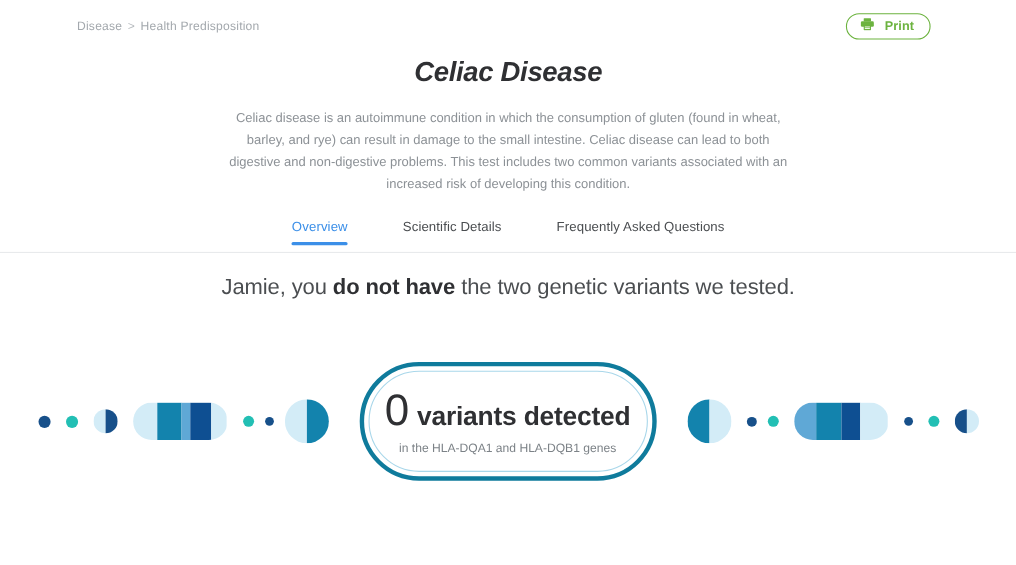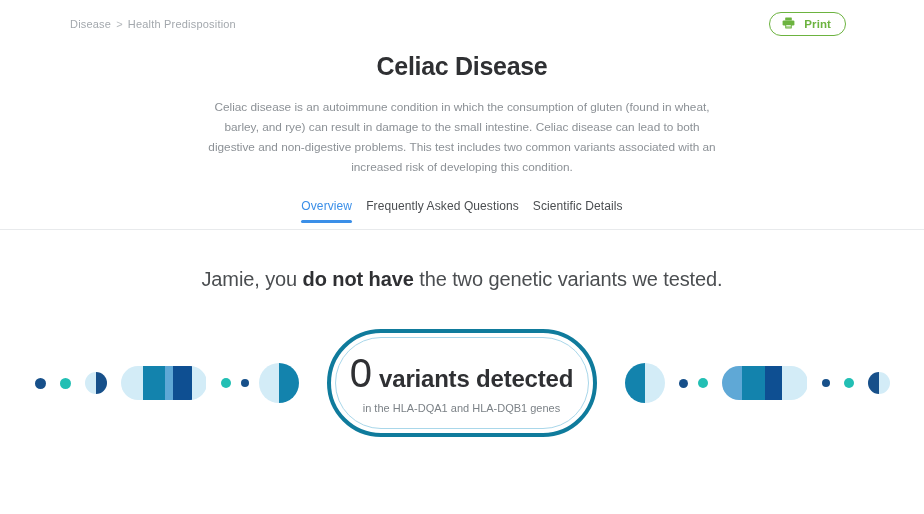--- a/index.html
+++ b/index.html
@@ -61,41 +61,42 @@
     text-align: center;
     padding-top: 0px;
   }
   .page-title {
     font-size: 25px;
     font-weight: bold;
     color: #2f3033;
     letter-spacing: -.3px;
     margin: 0;
     padding-top: 4px;
+    font-style: italic;
   }
   .page-desc {
     width: 520px;
     margin: 16px auto 0;
     font-size: 11.8px;
     line-height: 20px;
     color: #8c9196;
     text-align: center;
   }
 
   
   .tabs-wrap {
     margin-top: 22px;
     position: relative;
     border-bottom: 1px solid #e8eaec;
     height: 30px;
   }
   .tabs {
     display: flex;
     justify-content: center;
-    gap: 14px;
+    gap: 50px;
     align-items: flex-start;
   }
   .tab {
     font-size: 12px;
     color: #4a4d50;
     padding-bottom: 9px;
     cursor: pointer;
     white-space: nowrap;
     position: relative;
     letter-spacing: .1px;
@@ -109,21 +110,21 @@
     left: 0; right: 0;
     bottom: -1px;
     height: 3px;
     background: #3b8fe8;
     border-radius: 2px;
   }
 
   
   .result {
     text-align: center;
-    margin-top: 38px;
+    margin-top: 20px;
   }
   .result-head {
     font-size: 20px;
     color: #4b4e51;
     font-weight: 400;
     letter-spacing: -.1px;
   }
   .result-head b { font-weight: bold; color: #2f3033; }
   .result-sub {
     margin-top: 13px;
@@ -230,24 +231,24 @@
   <h1 class="page-title">Celiac Disease</h1>
   <p class="page-desc">Celiac disease is an autoimmune condition in which the consumption of gluten (found in wheat, barley, and rye) can result in damage to the small intestine. Celiac disease can lead to both digestive and non-digestive problems. This test includes two common variants associated with an increased risk of developing this condition.</p>
 </div>
 
 <div class="tabs-wrap">
   <div class="tabs">
     <div class="tab active">
       <span>Overview</span>
     </div>
     <div class="tab">
-      <span>Frequently Asked Questions</span>
+      <span>Scientific Details</span>
     </div>
     <div class="tab">
-      <span>Scientific Details</span>
+      <span>Frequently Asked Questions</span>
     </div>
   </div>
 </div>
 
 <div class="result">
   <div class="result-head"><span>Jamie, you </span><b>do not have</b><span> the two genetic variants we tested.</span></div>
 </div>
 
 <div class="badge-row">
 

